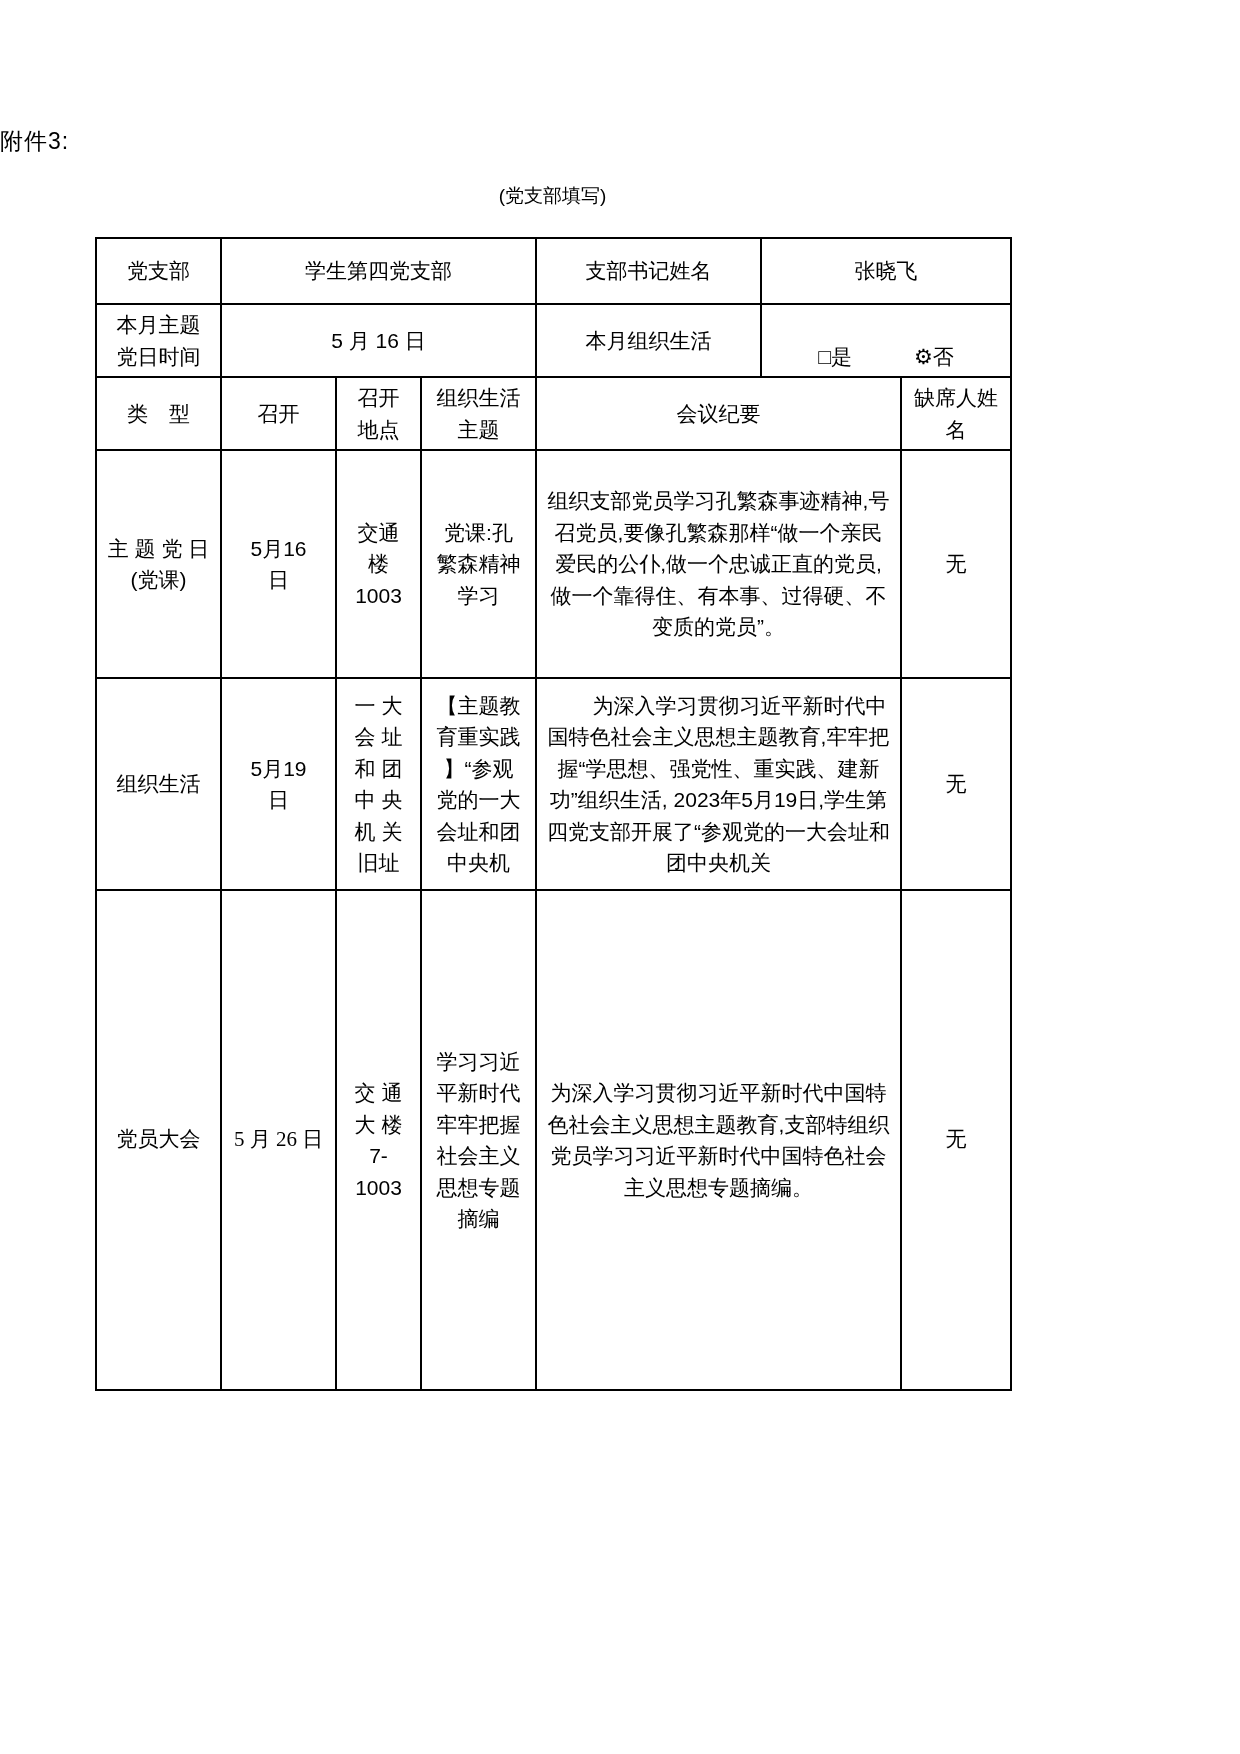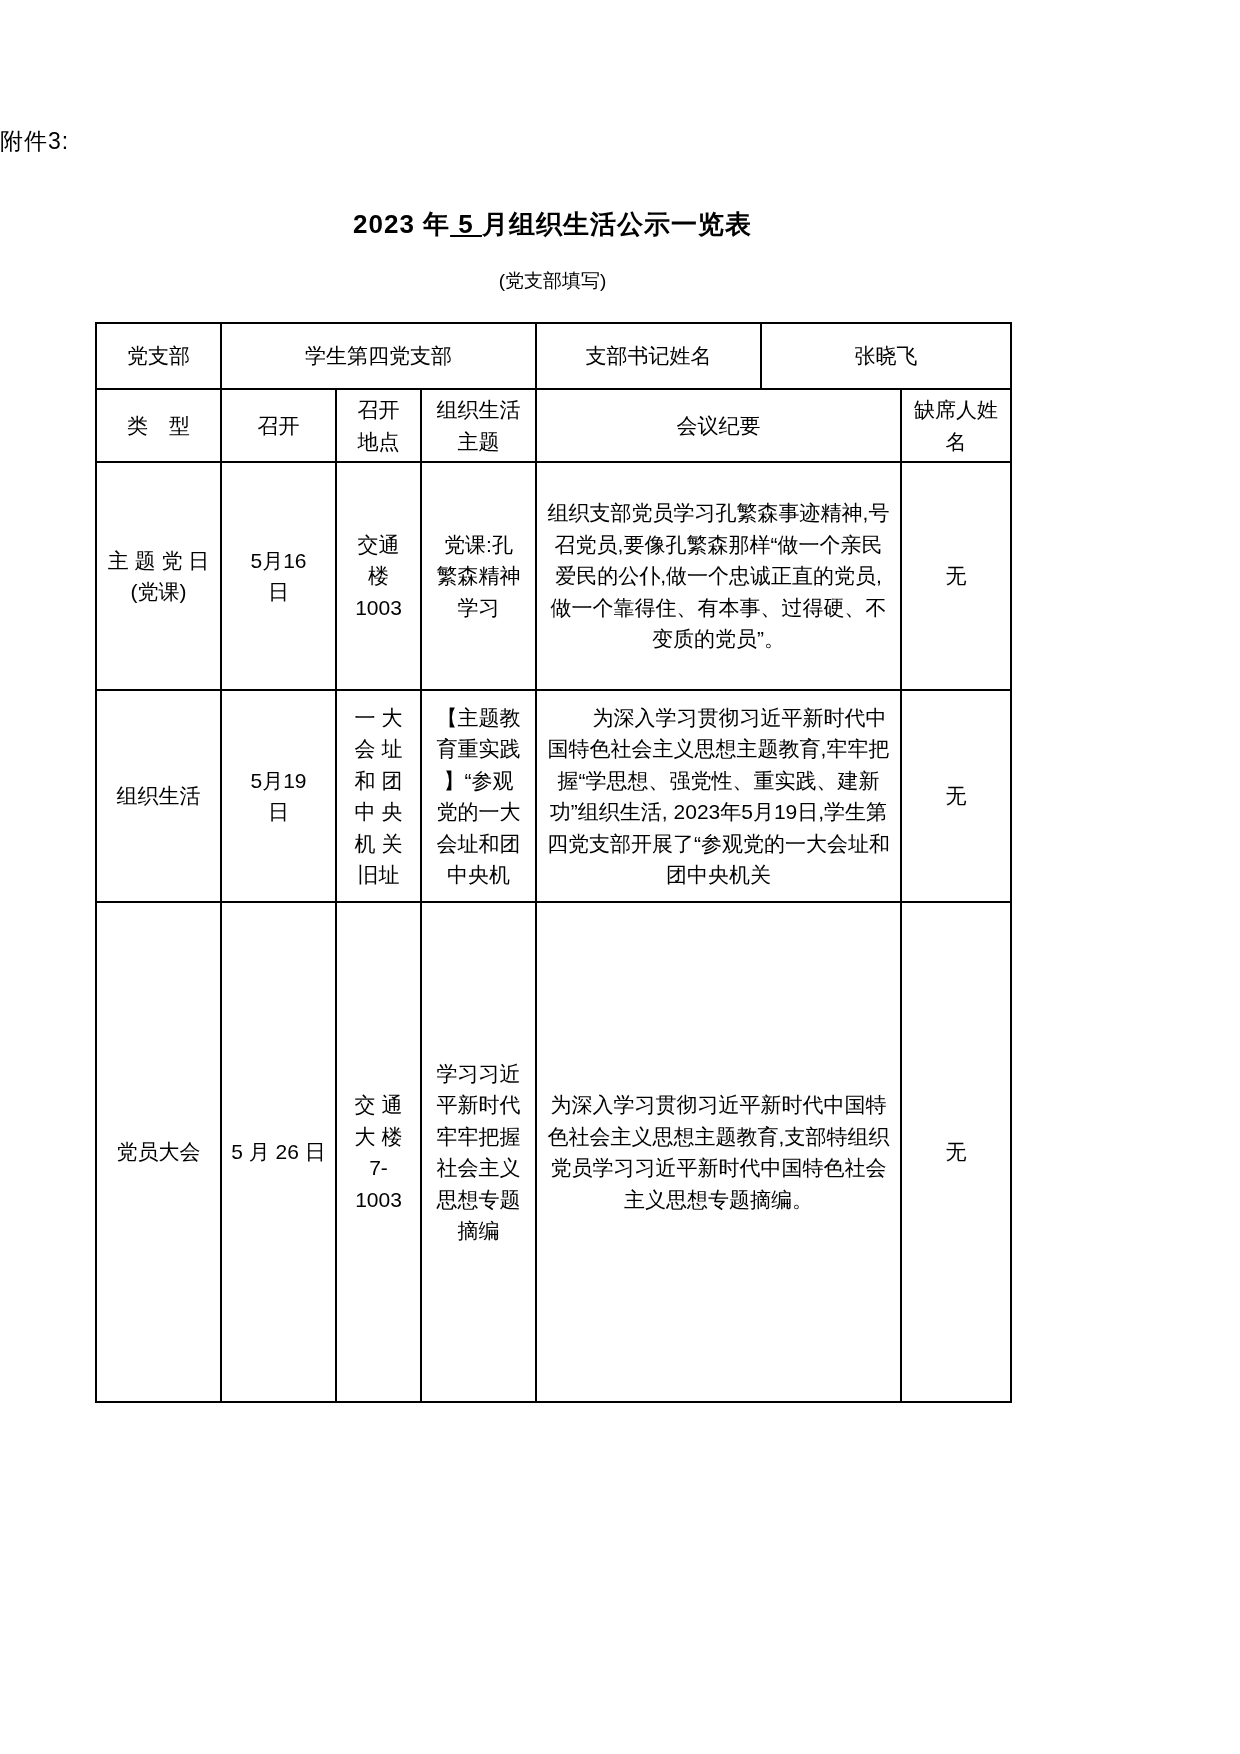--- a/index.html
+++ b/index.html
@@ -60,33 +60,32 @@
   tr.r-row2  { height: 500px; }
 
   td.tleft { text-align: left; padding-left: 10px; }
   td.sum {
     text-align: justify;
     font-size: 22px;
     line-height: 1.55;
     padding: 6px 8px;
   }
   td.place { padding: 4px 5px; }
-  td.small { font-size: 18px; font-family: Liberation Sans, sans-serif; border-radius: 18px; }
+  td.small { font-size: 18px; font-family: Liberation Serif, serif; border-radius: 18px; }
 
   .chk { display: inline-block; }
   .chk + .chk { margin-left: 62px; }
 </style>
 </head>
 <body>
 
 <div class="page">
 
   <div class="attachment">附件3:</div>
 
-  <div class="title"><span>2023 年</span><span class="u"> 5 </span><span>月组织生活公示一览表</span></div>
 
   <div class="subtitle">(党支部填写)</div>
 
   <table class="main">
     <colgroup>
       <col style="width:125px">
         <col style="width:115px">
         <col style="width:85px">
         <col style="width:115px">
         <col style="width:225px">
@@ -95,20 +94,29 @@
     </colgroup>
 
     <tbody>
         <tr class="r-info1">
       <td>党支部</td>
       <td colspan="3">学生第四党支部</td>
       <td>支部书记姓名</td>
       <td colspan="2">张晓飞</td>
     </tr>
 
+    <tr class="r-info2">
+      <td class="tleft">本月主题
+党日时间</td>
+      <td colspan="3">5 月  16  日</td>
+      <td>本月组织生活</td>
+      <td colspan="2">
+        <span class="chk">□是</span><span class="chk">⚙否</span>
+      </td>
+    </tr>
 
     <tr class="r-head">
       <td>类　型</td>
       <td>召开</td>
       <td class="place">召开
 地点</td>
       <td>组织生活主题</td>
       <td colspan="2">会议纪要</td>
       <td>缺席人姓名</td>
     </tr>

